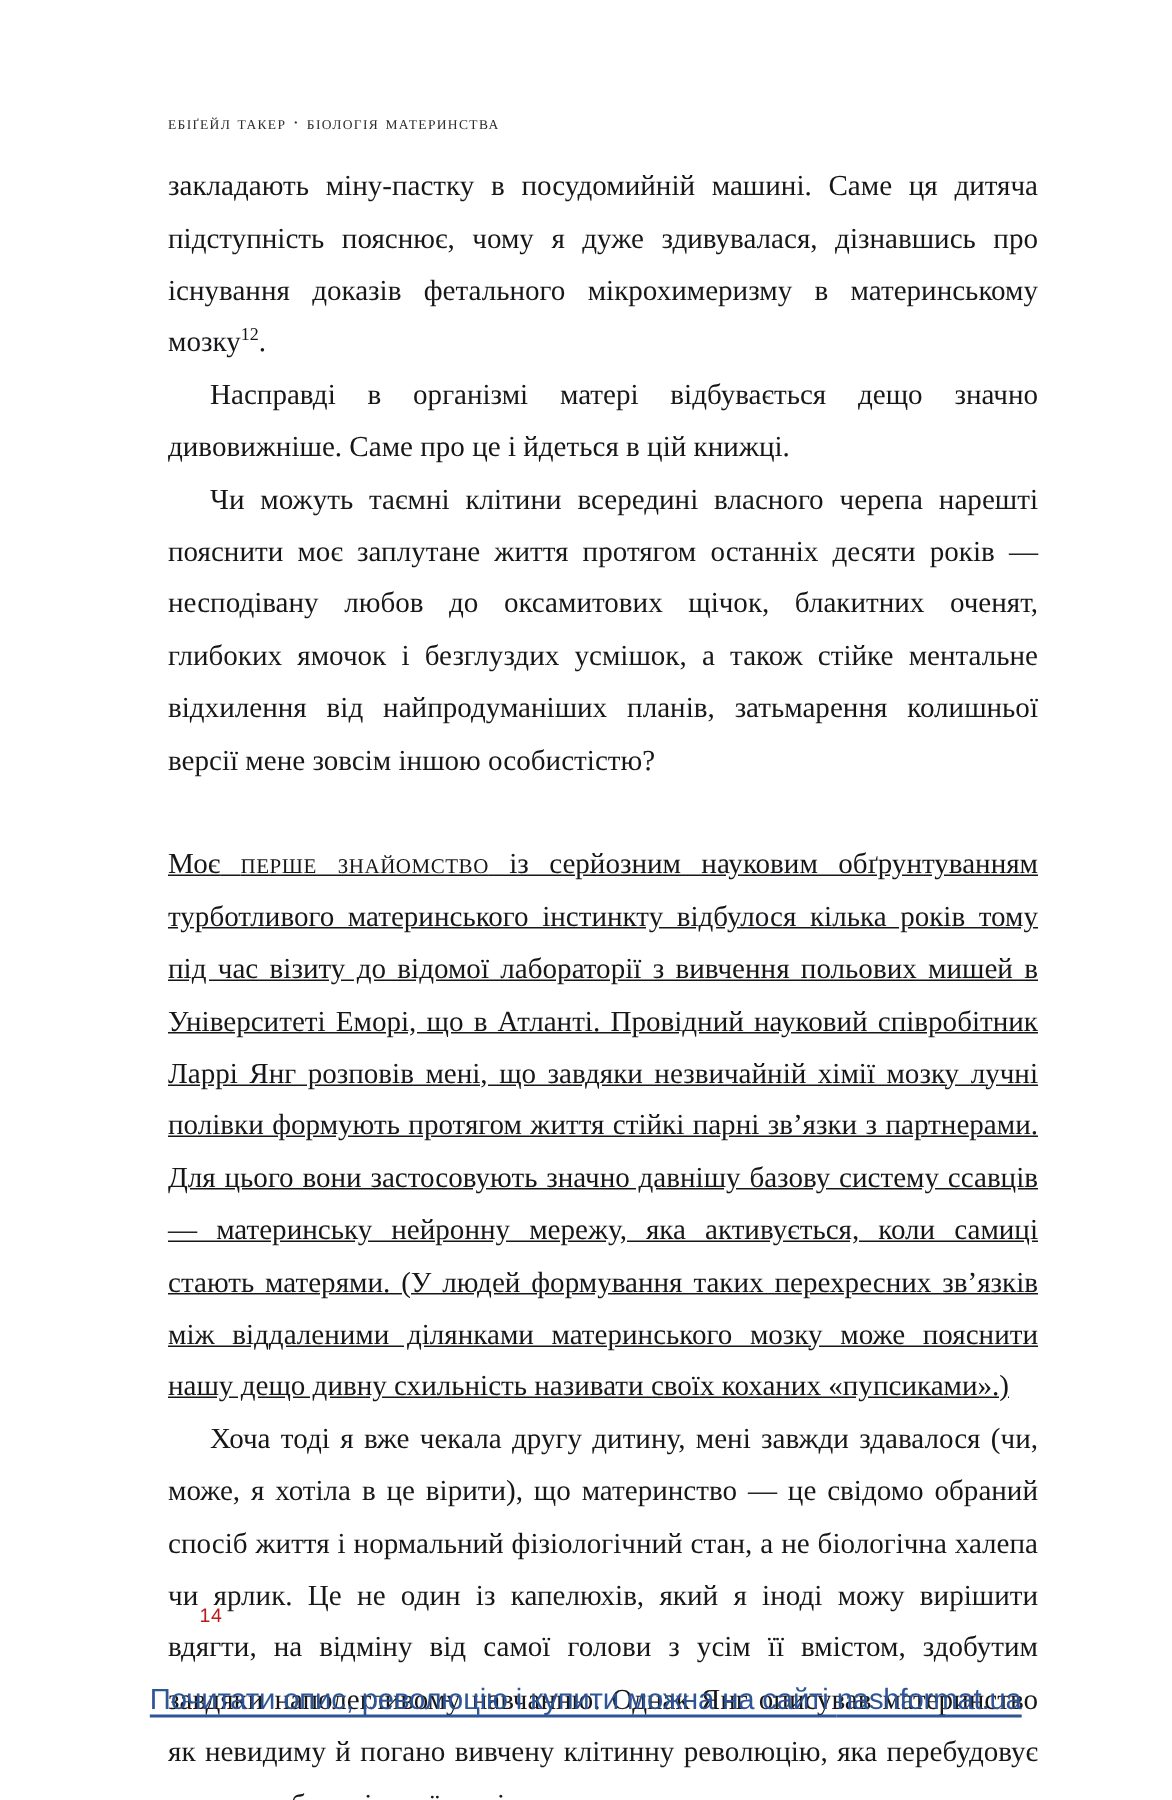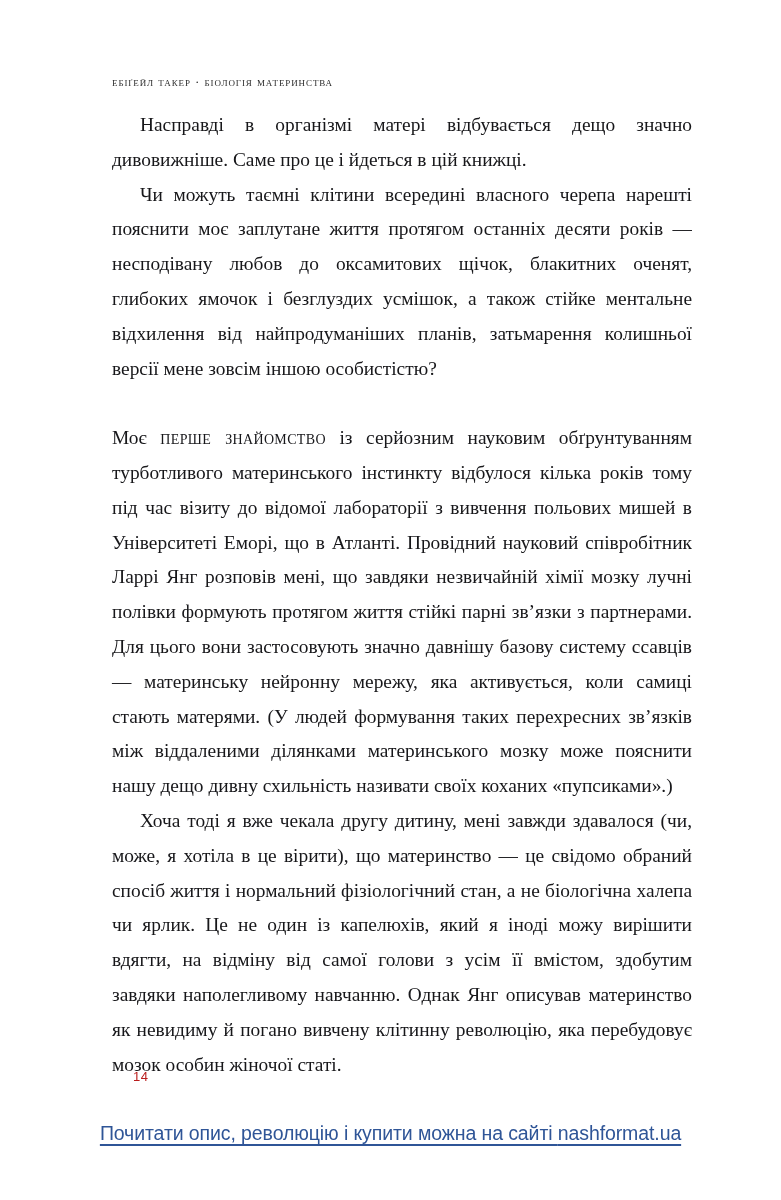--- a/index.html
+++ b/index.html
@@ -54,20 +54,21 @@
     text-justify: inter-word;
     hyphens: manual;
     -webkit-hyphens: manual;
     color: #17171a;
   }
   p.indent {
     text-indent: 28px;
   }
   p.gap-before {
     margin-top: 34.8px;
+    text-decoration: underline;
   }
   sup.fn {
     font-size: 0.62em;
     vertical-align: super;
     line-height: 0;
   }
   .smallcaps {
     font-variant: small-caps;
     letter-spacing: 0.35px;
   }
@@ -111,20 +112,21 @@
 <body>
 
 <div class="page">
 
   <div class="running-head">
     <span class="rh-inner">Ебіґейл Такер · Біологія материнства</span>
   </div>
 
   <div class="textblock">
 
+    <p class="para"><span>закладають міну-пастку в посудомийній машині. Саме ця дитяча підступність пояснює, чому я дуже здивувалася, дізнавшись про існування доказів фетального мікрохимеризму в материнському мозку</span><sup class="fn">12</sup><span>.</span></p>
 
     <p class="para indent">Насправді в організмі матері відбувається дещо значно дивовижніше. Саме про це і йдеться в цій книжці.</p>
 
     <p class="para indent">Чи можуть таємні клітини всередині власного черепа нарешті пояснити моє заплутане життя протягом останніх десяти років — несподівану любов до оксамитових щічок, блакитних оченят, глибоких ямочок і безглуздих усмішок, а також стійке ментальне відхилення від найпродуманіших планів, затьмарення колишньої версії мене зовсім іншою особистістю?</p>
 
     <p class="para gap-before"><span>Моє</span><span>&nbsp;</span><span class="smallcaps">перше знайомство</span><span> із серйозним науковим обґрунтуванням турботливого материнського інстинкту відбулося кілька років тому під час візиту до відомої лабораторії з вивчення польових мишей в Університеті Еморі, що в Атланті. Провідний науковий співробітник Ларрі Янг розповів мені, що завдяки незвичайній хімії мозку лучні полівки формують протягом життя стійкі парні зв’язки з партнерами. Для цього вони застосовують значно давнішу базову систему ссавців — материнську нейронну мережу, яка активується, коли самиці стають матерями. (У людей формування таких перехресних зв’язків між віддаленими ділянками материнського мозку може пояснити нашу дещо дивну схильність називати своїх коханих «пупсиками».)</span></p>
 
     <p class="para indent">Хоча тоді я вже чекала другу дитину, мені завжди здавалося (чи, може, я хотіла в це вірити), що материнство — це свідомо обраний спосіб життя і нормальний фізіологічний стан, а не біологічна халепа чи ярлик. Це не один із капелюхів, який я іноді можу вирішити вдягти, на відміну від самої голови з усім її вмістом, здобутим завдяки наполегливому навчанню. Однак Янг описував материнство як невидиму й погано вивчену клітинну революцію, яка перебудовує мозок особин жіночої статі.</p>
 
   </div>

